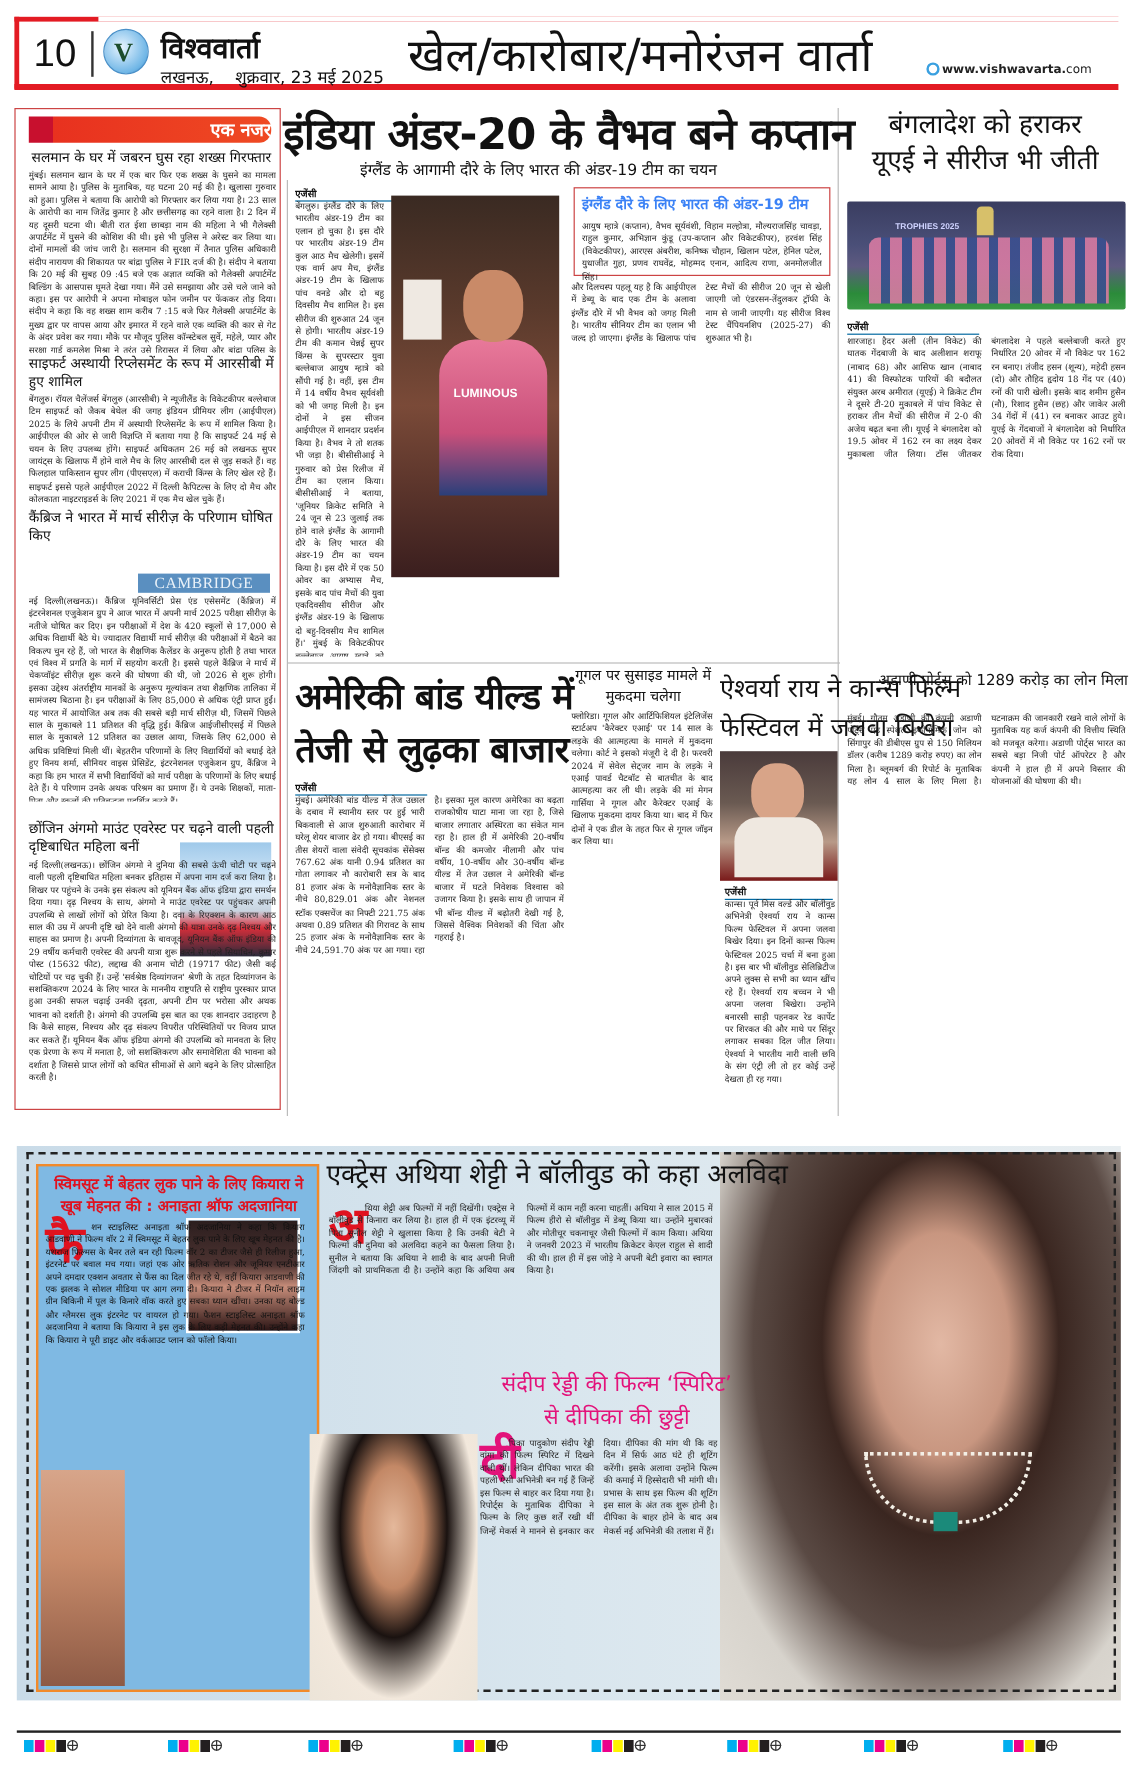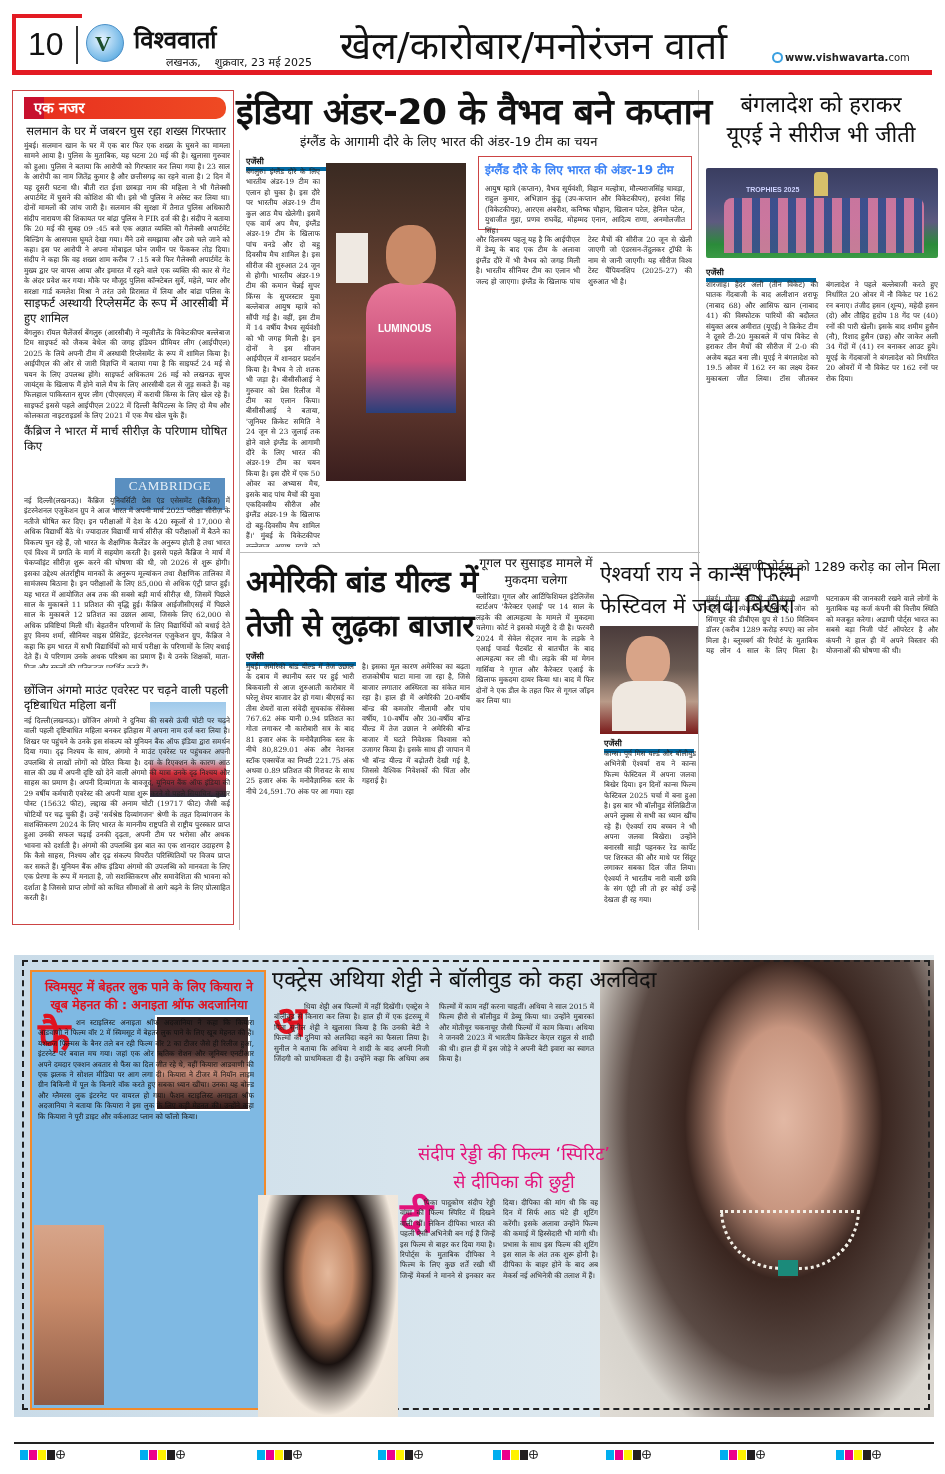--- a/index.html
+++ b/index.html
@@ -11,35 +11,35 @@
 
   
   #masthead-frame { left: 12px; top: 14px; width: 920px; height: 60px; border-left: 4px solid #e31b23; border-top: 4px solid #e31b23; }
   #masthead-frame::after { content: ""; position: absolute; left: 66px; top: -4px; width: 860px; height: 4px; background: #fff; }
   #masthead-bottom { left: 12px; top: 70px; width: 920px; height: 5px; background: #e31b23; }
   #page-number { left: 28px; top: 26px; font-size: 32px; font-weight: normal; font-family: "Liberation Sans", sans-serif; }
   #page-sep { left: 76px; top: 26px; width: 2px; height: 38px; background: #333; }
   #logo { left: 86px; top: 24px; width: 38px; height: 38px; border-radius: 50%; background: radial-gradient(circle at 40% 40%, #e8f4ff, #6fb6e6 70%, #2b7bc1); border: 1px solid #4a90c8; }
   #logo span { position: absolute; left: 8px; top: 6px; font-size: 22px; font-weight: bold; color: #1d4d2c; font-family: "Liberation Serif", serif; }
   #brand-name { left: 134px; top: 22px; font-size: 24px; font-weight: bold; }
-  #dateline { left: 134px; top: 54px; font-size: 11px; margin-left: 32px; }
+  #dateline { left: 134px; top: 54px; font-size: 14px; }
   #section-title { left: 340px; top: 18px; font-size: 38px; }
   #website { left: 760px; top: 52px; font-size: 10px; font-weight: bold; color: #222; padding-left: 12px; }
   #website .com { font-weight: normal; }
   #ie-icon { display: inline-block; width: 11px; height: 11px; border-radius: 50%; border: 2px solid #3aa0e0; margin-right: 2px; vertical-align: -2px; }
 
   
   #left-box { left: 12px; top: 90px; width: 222px; height: 835px; border: 1px solid #c44; }
-  #ek-nazar { left: 24px; top: 97px; width: 202px; height: 22px; background: linear-gradient(90deg,#c8102e 0,#c8102e 20px,#e8311f 20px,#ef4a23); border-radius: 0 10px 10px 0; color: #fff; font-weight: bold; font-size: 15px; padding-left: 10px; line-height: 22px; }
+  #ek-nazar { left: 24px; top: 97px; width: 202px; height: 22px; background: linear-gradient(90deg,#c8102e 0,#c8102e 20px,#e8311f 20px,#ef4a23); border-radius: 0 10px 10px 0; color: #fff; font-weight: bold; font-size: 15px; padding-left: 10px; line-height: 22px; text-align: right; }
   .lh { font-size: 11.5px; line-height: 15px; color: #111; }
 
   
   #main-headline { left: 236px; top: 86px; width: 460px; font-size: 36px; font-weight: bold; white-space: nowrap; letter-spacing: -0.5px; }
   #main-sub { left: 300px; top: 132px; font-size: 13px; }
-  .byline { font-size: 8px; font-weight: bold; border-bottom: 4px solid #0369a1; padding-bottom: 1px; }
+  .byline { font-size: 8px; font-weight: bold; border-bottom: 1px solid #0369a1; padding-bottom: 1px; }
   #team-box { left: 478px; top: 156px; width: 214px; height: 74px; border: 1px solid #c44; padding: 4px 6px; }
   #team-box-title { font-size: 12px; color: #3b82f6; font-weight: bold; white-space: nowrap; }
   #vaibhav-photo { left: 326px; top: 163px; width: 140px; height: 318px; }
 
   #uae-head { left: 706px; top: 90px; width: 230px; font-size: 22px; line-height: 30px; text-align: center; }
   #uae-photo { left: 706px; top: 168px; width: 232px; height: 90px; border-radius: 2px; overflow: hidden; background: linear-gradient(180deg,#3a3d60 0,#4a4f78 40%,#5e5a80 60%,#2b8b3a 85%,#3a9a45); }
 
   #bond-head { left: 246px; top: 560px; width: 210px; font-size: 30px; font-weight: bold; line-height: 44px; white-space: nowrap; letter-spacing: -0.5px; }
   #google-head { left: 476px; top: 555px; width: 120px; font-size: 12px; line-height: 17px; text-align: center; }
   #aish-head { left: 600px; top: 558px; width: 240px; font-size: 21px; line-height: 32px; white-space: nowrap; }
@@ -91,21 +91,21 @@
 <div class="abs" id="left-box"></div>
 <div class="abs" id="ek-nazar">एक नजर</div>
 
 <div class="abs hd lh" style="left:20px;top:124px;width:206px;text-align:right;">सलमान के घर में जबरन घुस रहा शख्स गिरफ्तार</div>
 <div class="abs body-text serif" style="left:24px;top:141px;width:206px;height:153px;">मुंबई। सलमान खान के घर में एक बार फिर एक शख्स के घुसने का मामला सामने आया है। पुलिस के मुताबिक, यह घटना 20 मई की है। खुलासा गुरुवार को हुआ। पुलिस ने बताया कि आरोपी को गिरफ्तार कर लिया गया है। 23 साल के आरोपी का नाम जितेंद्र कुमार है और छत्तीसगढ़ का रहने वाला है। 2 दिन में यह दूसरी घटना थी। बीती रात ईशा छाबड़ा नाम की महिला ने भी गैलेक्सी अपार्टमेंट में घुसने की कोशिश की थी। इसे भी पुलिस ने अरेस्ट कर लिया था। दोनों मामलों की जांच जारी है। सलमान की सुरक्षा में तैनात पुलिस अधिकारी संदीप नारायण की शिकायत पर बांद्रा पुलिस ने FIR दर्ज की है। संदीप ने बताया कि 20 मई की सुबह 09 :45 बजे एक अज्ञात व्यक्ति को गैलेक्सी अपार्टमेंट बिल्डिंग के आसपास घूमते देखा गया। मैंने उसे समझाया और उसे चले जाने को कहा। इस पर आरोपी ने अपना मोबाइल फोन जमीन पर फेंककर तोड़ दिया। संदीप ने कहा कि वह शख्स शाम करीब 7 :15 बजे फिर गैलेक्सी अपार्टमेंट के मुख्य द्वार पर वापस आया और इमारत में रहने वाले एक व्यक्ति की कार से गेट के अंदर प्रवेश कर गया। मौके पर मौजूद पुलिस कॉन्स्टेबल सुर्वे, महेले, प्यार और सुरक्षा गार्ड कमलेश मिश्रा ने तुरंत उसे हिरासत में लिया और बांद्रा पुलिस के हवाले कर दिया।</div>
 
 <div class="abs hd lh" style="left:24px;top:296px;width:206px;">साइफर्ट अस्थायी रिप्लेसमेंट के रूप में आरसीबी में हुए शामिल</div>
 <div class="abs body-text serif" style="left:24px;top:328px;width:206px;height:92px;">बेंगलुरु। रॉयल चैलेंजर्स बेंगलुरु (आरसीबी) ने न्यूजीलैंड के विकेटकीपर बल्लेबाज टिम साइफर्ट को जैकब बेथेल की जगह इंडियन प्रीमियर लीग (आईपीएल) 2025 के लिये अपनी टीम में अस्थायी रिप्लेसमेंट के रूप में शामिल किया है। आईपीएल की ओर से जारी विज्ञप्ति में बताया गया है कि साइफर्ट 24 मई से चयन के लिए उपलब्ध होंगे। साइफर्ट अधिकतम 26 मई को लखनऊ सुपर जायंट्स के खिलाफ मैं होने वाले मैच के लिए आरसीबी दल से जुड़ सकते हैं। वह फिलहाल पाकिस्तान सुपर लीग (पीएसएल) में कराची किंग्स के लिए खेल रहे हैं। साइफर्ट इससे पहले आईपीएल 2022 में दिल्ली कैपिटल्स के लिए दो मैच और कोलकाता नाइटराइडर्स के लिए 2021 में एक मैच खेल चुके हैं।</div>
 
 <div class="abs hd lh" style="left:24px;top:424px;width:206px;">कैंब्रिज ने भारत में मार्च सीरीज़ के परिणाम घोषित किए</div>
-<div class="abs" style="left:115px;top:478px;width:110px;height:32px;background:#5a8fc0;color:#e9f1f8;font-family:'Liberation Serif',serif;font-size:13px;line-height:16px;text-align:center;letter-spacing:0.5px;">CAMBRIDGE</div>
+<div class="abs" style="left:115px;top:478px;width:110px;height:16px;background:#5a8fc0;color:#e9f1f8;font-family:'Liberation Serif',serif;font-size:13px;line-height:16px;text-align:center;letter-spacing:0.5px;">CAMBRIDGE</div>
 <div class="abs body-text serif" style="left:24px;top:496px;width:206px;height:172px;">नई दिल्ली(लखनऊ)। कैंब्रिज यूनिवर्सिटी प्रेस एंड एसेसमेंट (कैंब्रिज) में इंटरनेशनल एजुकेशन ग्रुप ने आज भारत में अपनी मार्च 2025 परीक्षा सीरीज़ के नतीजे घोषित कर दिए। इन परीक्षाओं में देश के 420 स्कूलों से 17,000 से अधिक विद्यार्थी बैठे थे। ज्यादातर विद्यार्थी मार्च सीरीज़ की परीक्षाओं में बैठने का विकल्प चुन रहे हैं, जो भारत के शैक्षणिक कैलेंडर के अनुरूप होती है तथा भारत एवं विश्व में प्रगति के मार्ग में सहयोग करती है। इससे पहले कैंब्रिज ने मार्च में चेकप्वॉइंट सीरीज़ शुरू करने की घोषणा की थी, जो 2026 से शुरू होगी। इसका उद्देश्य अंतर्राष्ट्रीय मानकों के अनुरूप मूल्यांकन तथा शैक्षणिक तालिका में सामंजस्य बिठाना है। इन परीक्षाओं के लिए 85,000 से अधिक एंट्री प्राप्त हुईं। यह भारत में आयोजित अब तक की सबसे बड़ी मार्च सीरीज़ थी, जिसमें पिछले साल के मुकाबले 11 प्रतिशत की वृद्धि हुई। कैंब्रिज आईजीसीएसई में पिछले साल के मुकाबले 12 प्रतिशत का उछाल आया, जिसके लिए 62,000 से अधिक प्रविष्टियां मिली थीं। बेहतरीन परिणामों के लिए विद्यार्थियों को बधाई देते हुए विनय शर्मा, सीनियर वाइस प्रेसिडेंट, इंटरनेशनल एजुकेशन ग्रुप, कैंब्रिज ने कहा कि हम भारत में सभी विद्यार्थियों को मार्च परीक्षा के परिणामों के लिए बधाई देते हैं। ये परिणाम उनके अथक परिश्रम का प्रमाण हैं। ये उनके शिक्षकों, माता-पिता और स्कूलों की प्रतिबद्धता प्रदर्शित करते हैं।</div>
 
 <div class="abs hd lh" style="left:24px;top:683px;width:206px;">छोंजिन अंगमो माउंट एवरेस्ट पर चढ़ने वाली पहली दृष्टिबाधित महिला बनीं</div>
 <div class="abs" style="left:150px;top:702px;width:76px;height:95px;background:linear-gradient(180deg,#9fc9ea,#dfeefb 40%,#c8d4e0 60%,#d62e3a 75%,#2a2a3a);"></div>
 <div class="abs body-text serif" style="left:24px;top:716px;width:206px;height:205px;">नई दिल्ली(लखनऊ)। छोंजिन अंगमो ने दुनिया की सबसे ऊंची चोटी पर चढ़ने वाली पहली दृष्टिबाधित महिला बनकर इतिहास में अपना नाम दर्ज करा लिया है। शिखर पर पहुंचने के उनके इस संकल्प को यूनियन बैंक ऑफ इंडिया द्वारा समर्थन दिया गया। दृढ़ निश्चय के साथ, अंगमो ने माउंट एवरेस्ट पर पहुंचकर अपनी उपलब्धि से लाखों लोगों को प्रेरित किया है। दवा के रिएक्शन के कारण आठ साल की उम्र में अपनी दृष्टि खो देने वाली अंगमो की यात्रा उनके दृढ़ निश्चय और साहस का प्रमाण है। अपनी दिव्यांगता के बावजूद, यूनियन बैंक ऑफ इंडिया की 29 वर्षीय कर्मचारी एवरेस्ट की अपनी यात्रा शुरू करने से पहले सियाचिन, कुमार पोस्ट (15632 फीट), लद्दाख की अनाम चोटी (19717 फीट) जैसी कई चोटियों पर चढ़ चुकी हैं। उन्हें 'सर्वश्रेष्ठ दिव्यांगजन' श्रेणी के तहत दिव्यांगजन के सशक्तिकरण 2024 के लिए भारत के माननीय राष्ट्रपति से राष्ट्रीय पुरस्कार प्राप्त हुआ उनकी सफल चढ़ाई उनकी दृढ़ता, अपनी टीम पर भरोसा और अथक भावना को दर्शाती है। अंगमो की उपलब्धि इस बात का एक शानदार उदाहरण है कि कैसे साहस, निश्चय और दृढ़ संकल्प विपरीत परिस्थितियों पर विजय प्राप्त कर सकते हैं। यूनियन बैंक ऑफ इंडिया अंगमो की उपलब्धि को मानवता के लिए एक प्रेरणा के रूप में मनाता है, जो सशक्तिकरण और समावेशिता की भावना को दर्शाता है जिससे प्राप्त लोगों को कथित सीमाओं से आगे बढ़ने के लिए प्रोत्साहित करती है।</div>
 
 <div class="vrule" style="left:239px;top:150px;height:780px;"></div>
 <div class="vrule" style="left:698px;top:90px;height:840px;"></div>
 
 <div class="abs" id="main-headline">इंडिया अंडर-20 के वैभव बने कप्तान</div>

